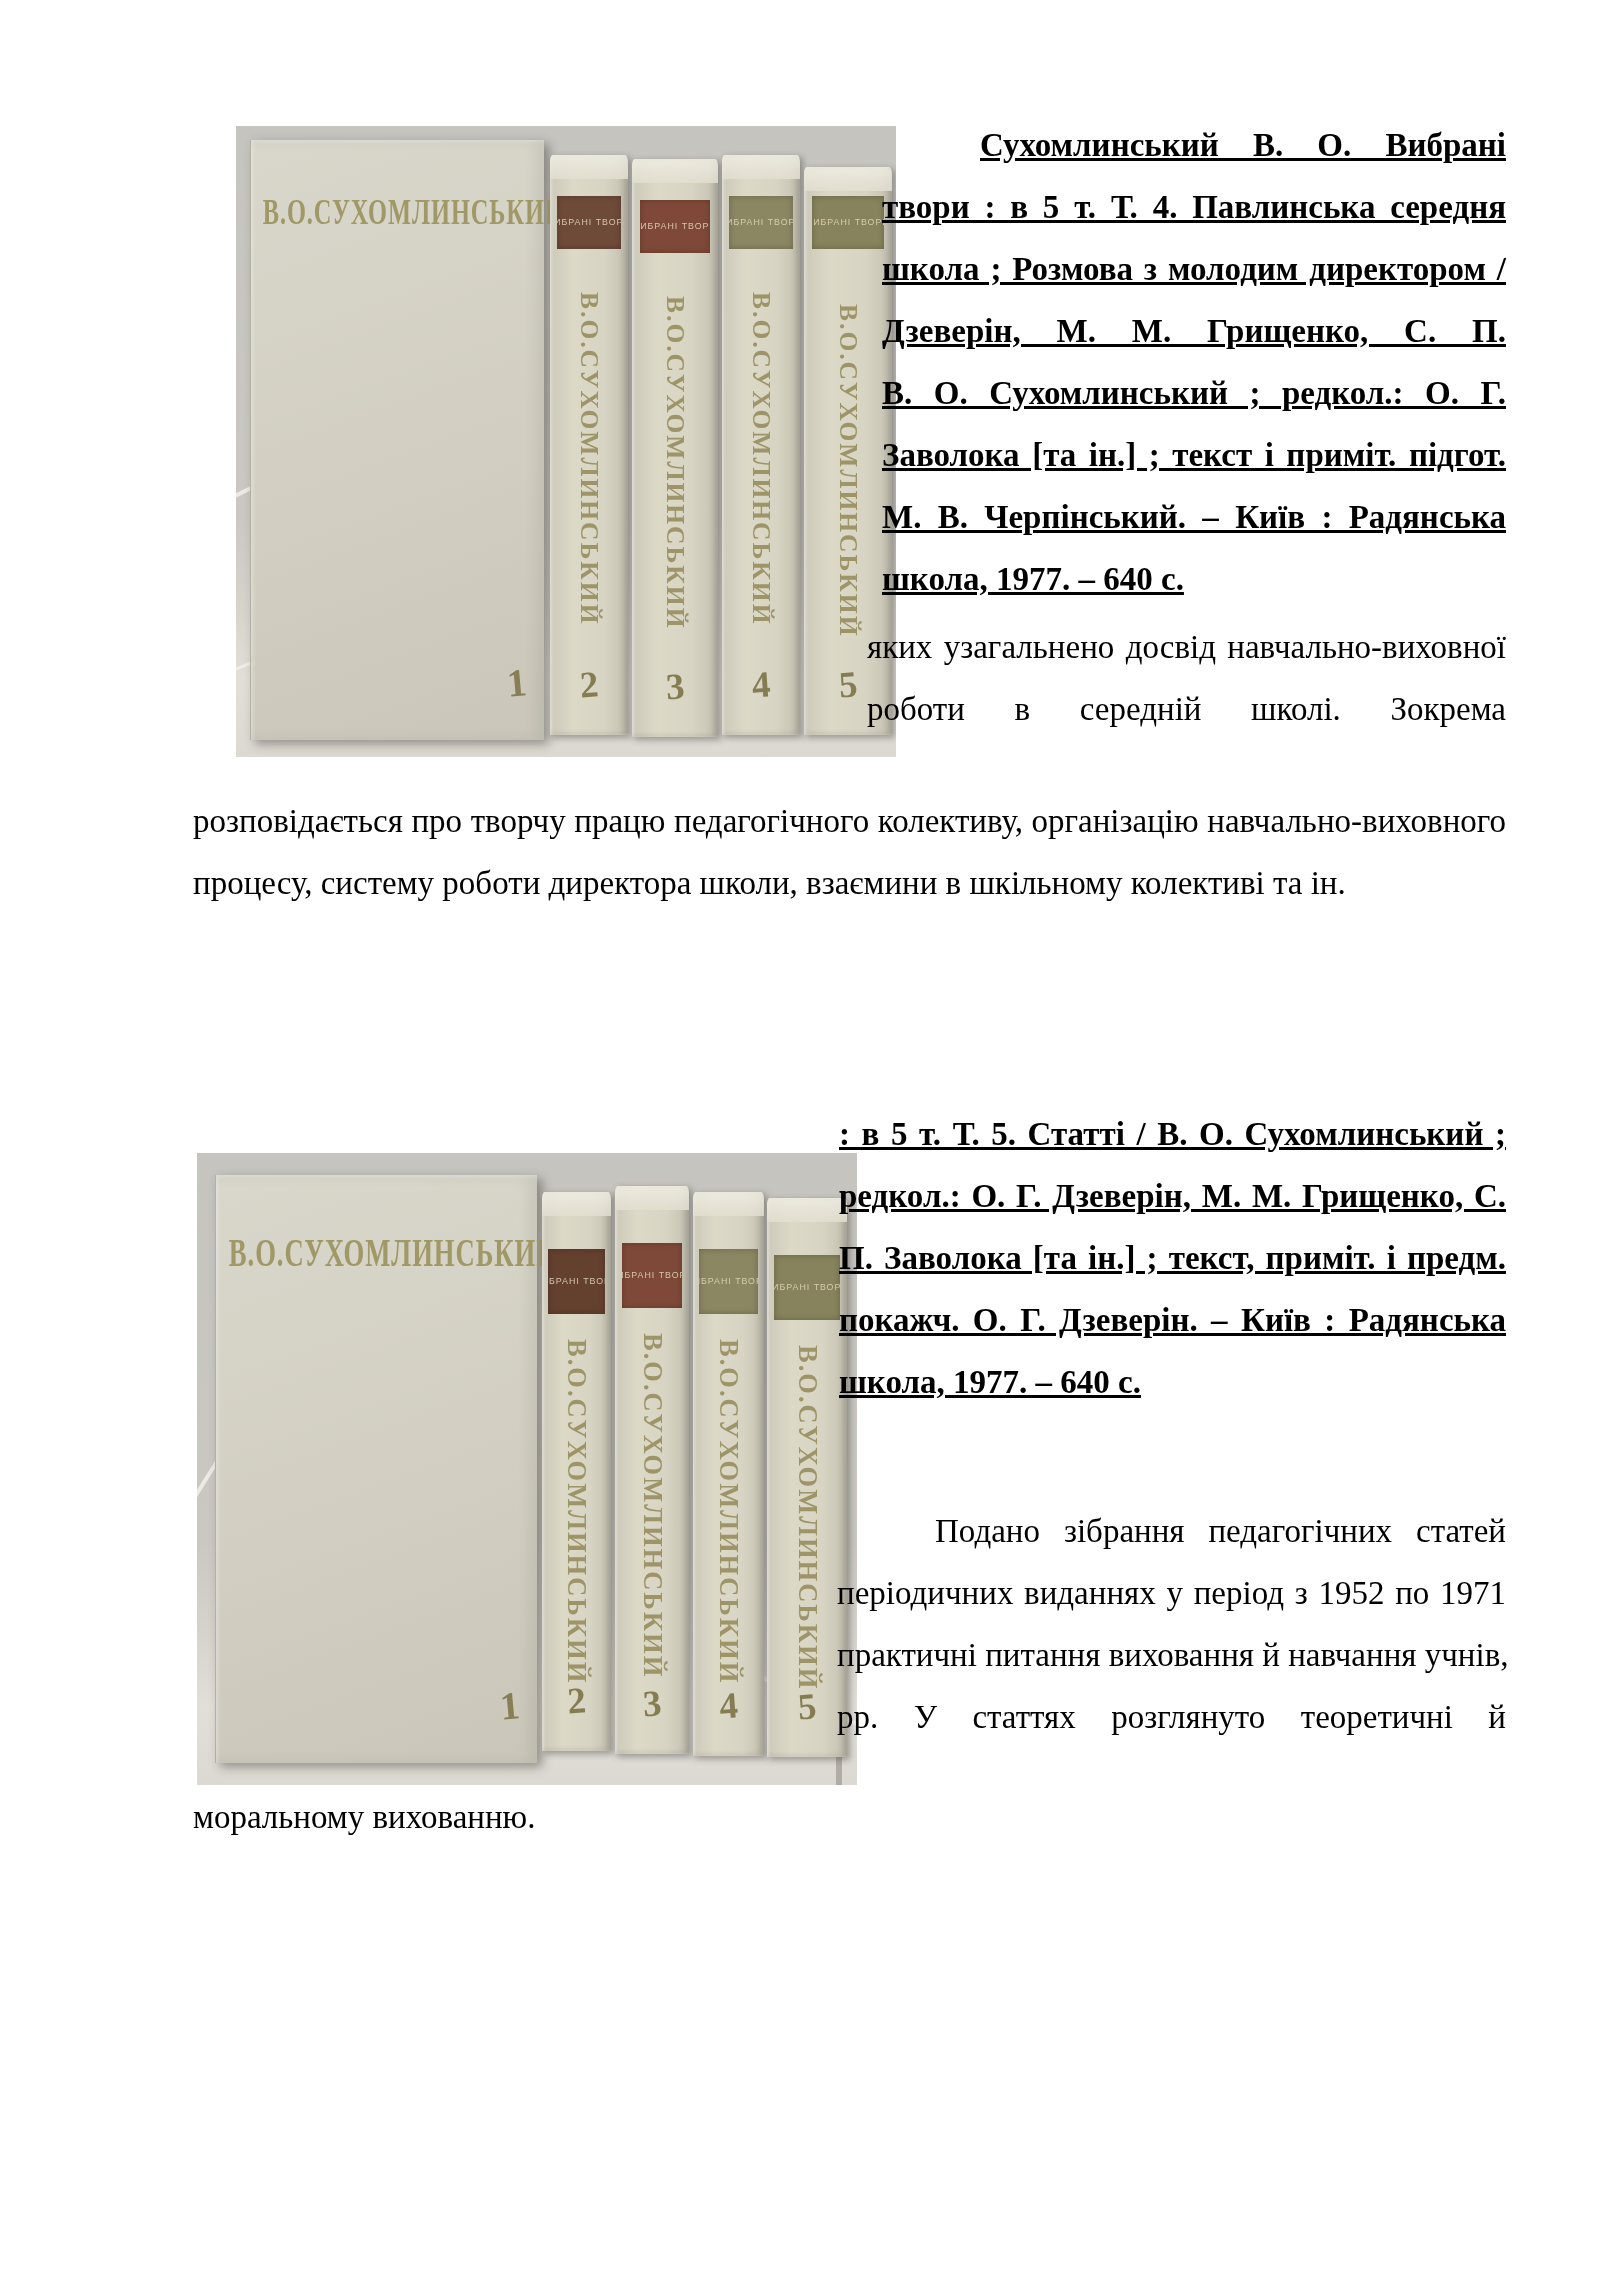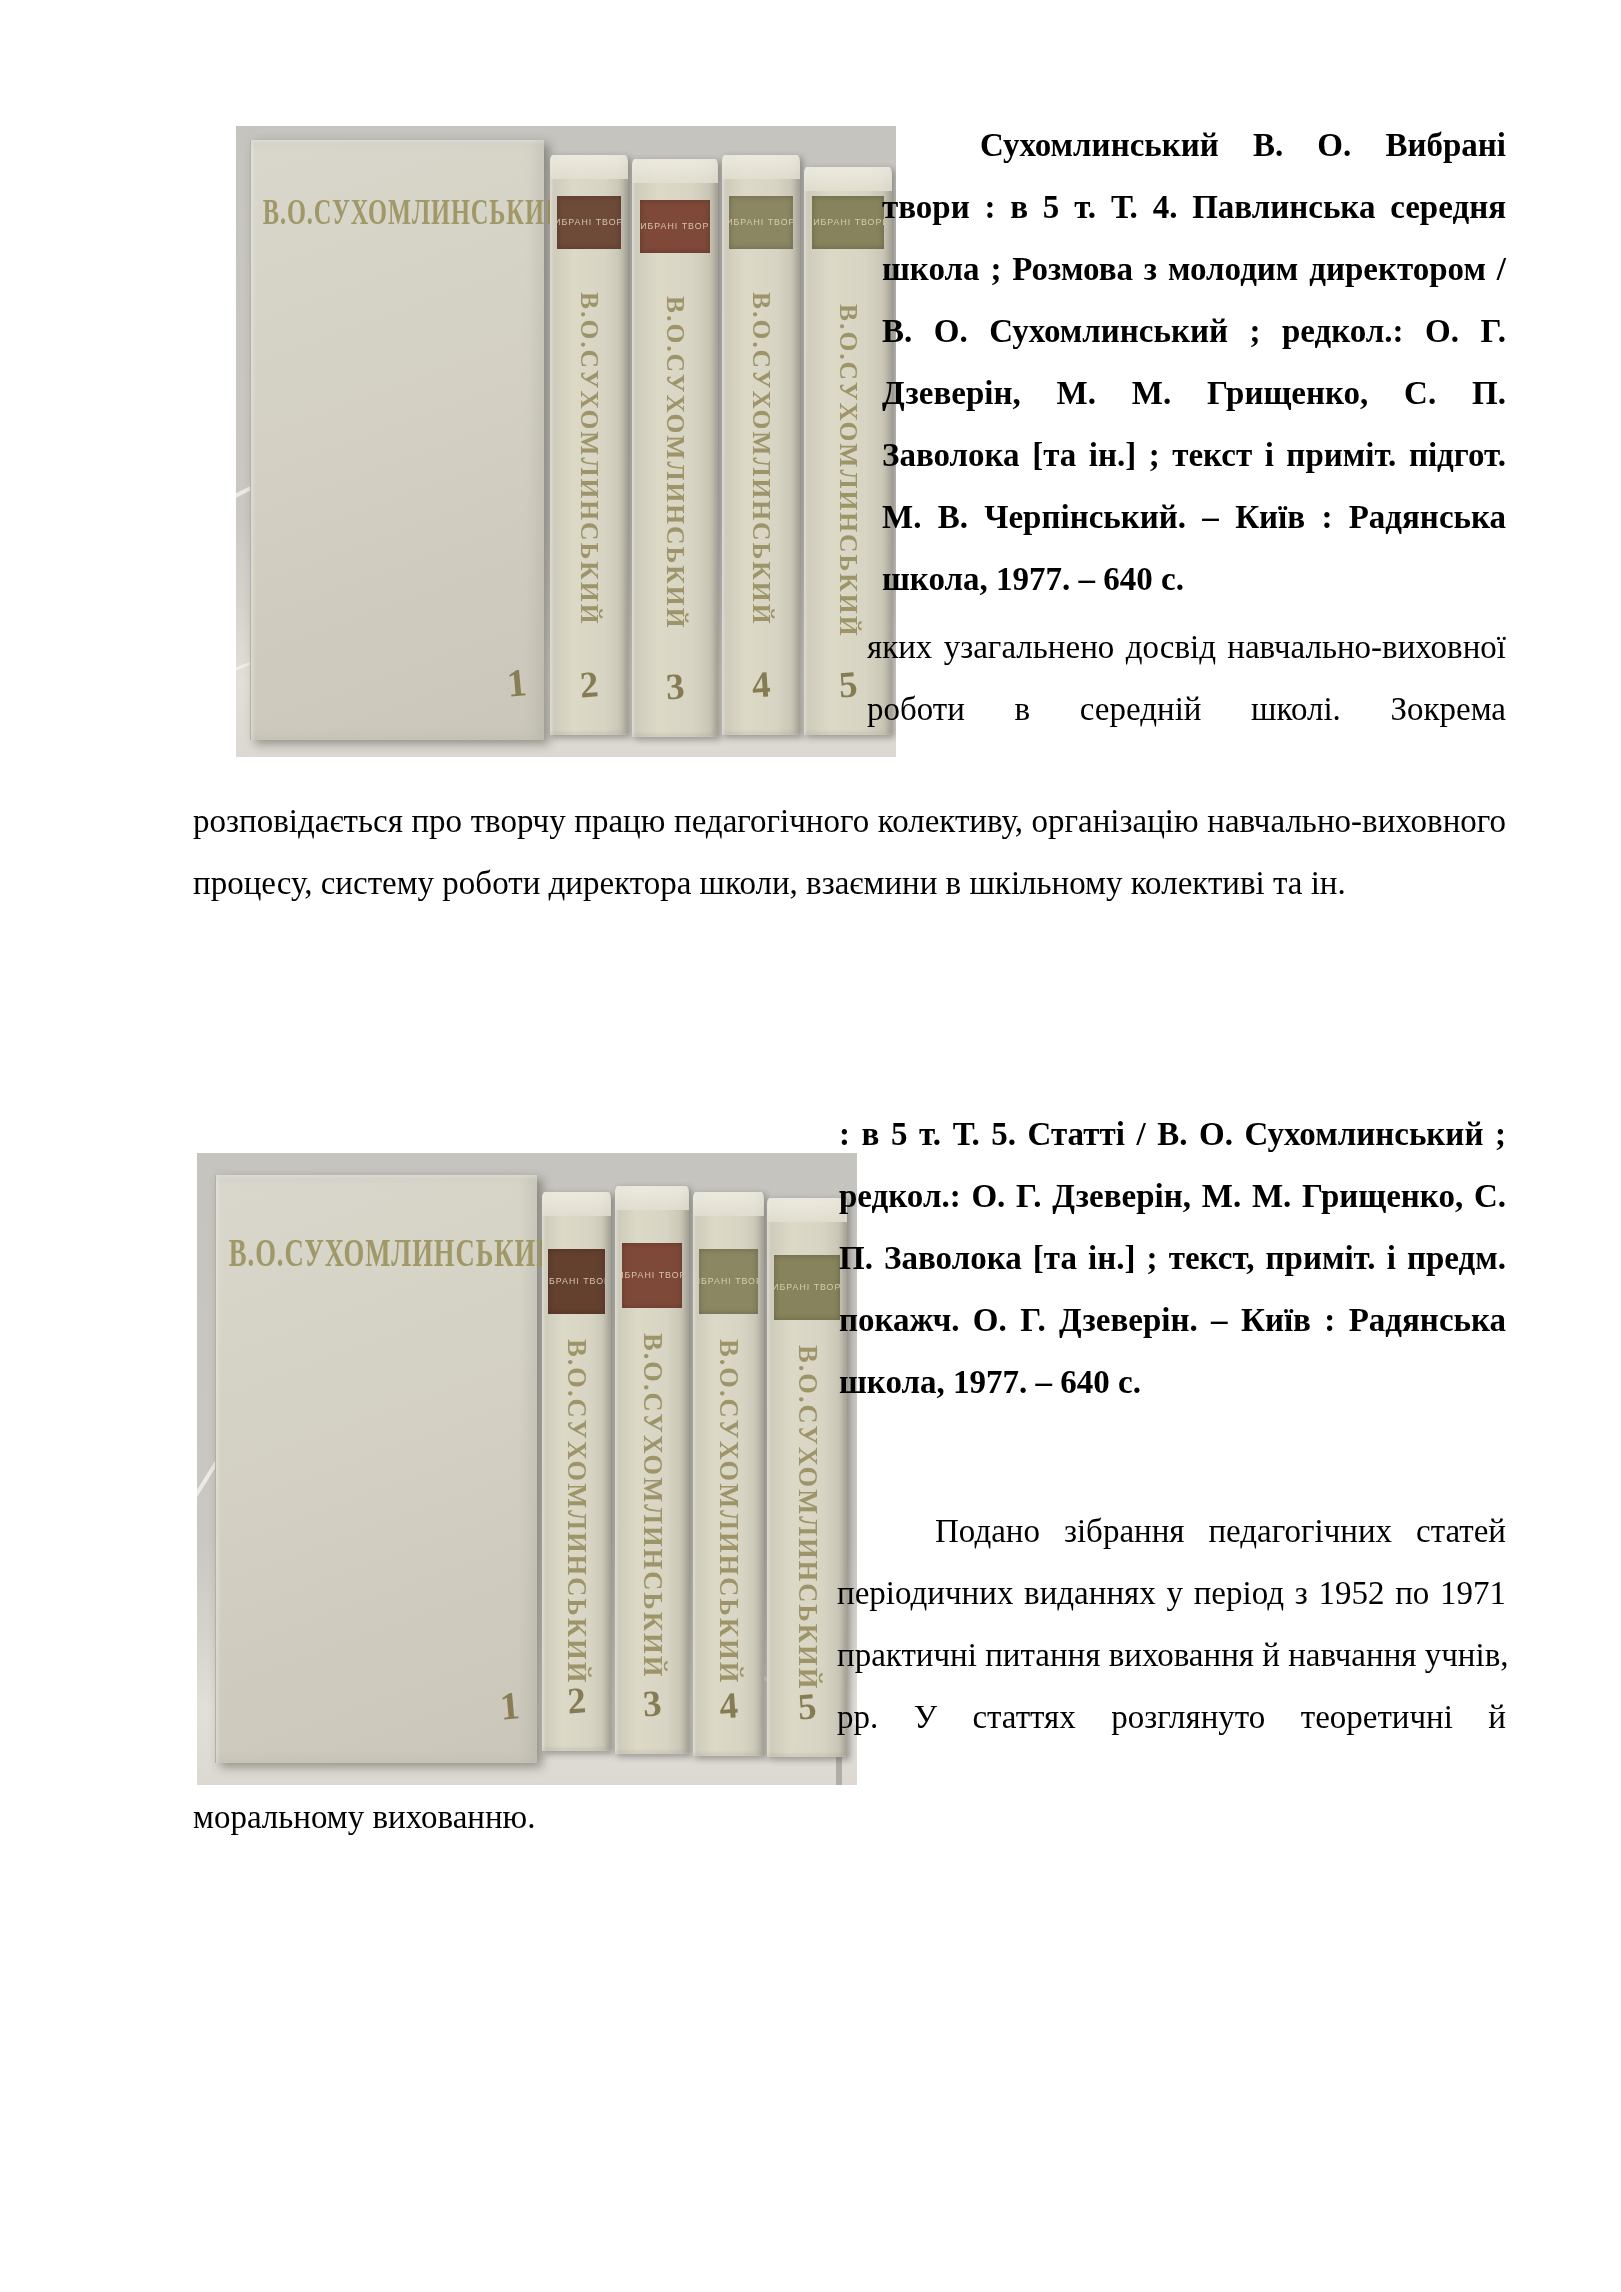--- a/index.html
+++ b/index.html
@@ -8,21 +8,21 @@
     font-family:"Liberation Serif", serif;color:#000;overflow:hidden;
   }
   
   .tblock{position:absolute;}
   .line{
     font-size:33px;line-height:62px;white-space:nowrap;
     text-align:justify;text-align-last:justify;
   }
   .line.plast{text-align-last:left;}
   .line.pfirst{text-indent:98px;}
-  .cite .line{font-weight:bold;}
+  .cite .line{font-weight:bold;text-decoration:underline;}
   .cit1{left:882px;top:114px;width:624px;}
   .ann1s{left:867px;top:616px;width:639px;}
   .ann1f{left:193px;top:790px;width:1313px;}
   .cit2{left:839px;top:1103px;width:667px;}
   .ann2s{left:837px;top:1500px;width:669px;}
   .ann2f{left:193px;top:1786px;width:1313px;}
   
   .photo{
     position:absolute;overflow:hidden;
     background:linear-gradient(180deg,#c6c4bf 0%,#cbc8c3 62%,#d6d3cd 76%,#e2dfd9 88%,#dcd9d3 100%);
@@ -140,22 +140,22 @@
       </div>
     <span class="stitle">В.О.СУХОМЛИНСЬКИЙ</span>
     <div class="snum">5</div>
   </div>
 </figure>
 
 <div class="tblock cite cit1">
   <div class="line pfirst">Сухомлинський В. О. Вибрані</div>
   <div class="line">твори : в 5 т. Т. 4. Павлинська середня</div>
   <div class="line">школа ; Розмова з молодим директором /</div>
+  <div class="line">Дзеверін, М. М. Грищенко, С. П.</div>
   <div class="line">В. О. Сухомлинський ; редкол.: О. Г.</div>
-  <div class="line">Дзеверін, М. М. Грищенко, С. П.</div>
   <div class="line">Заволока [та ін.] ; текст і приміт. підгот.</div>
   <div class="line">М. В. Черпінський. – Київ : Радянська</div>
   <div class="line plast">школа, 1977. – 640 с.</div>
 </div>
 
 <div class="tblock ann1s">
   <div class="line">яких узагальнено досвід навчально-виховної</div>
   <div class="line">роботи в середній школі. Зокрема</div>
 </div>
 

